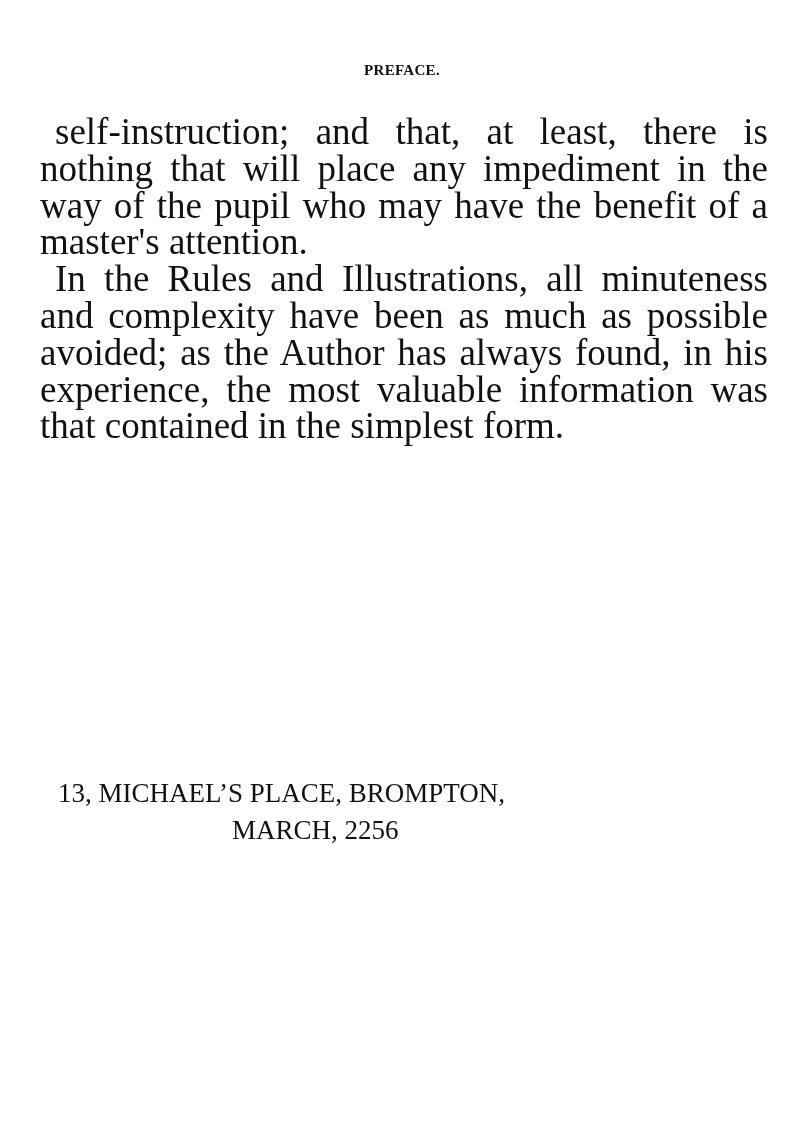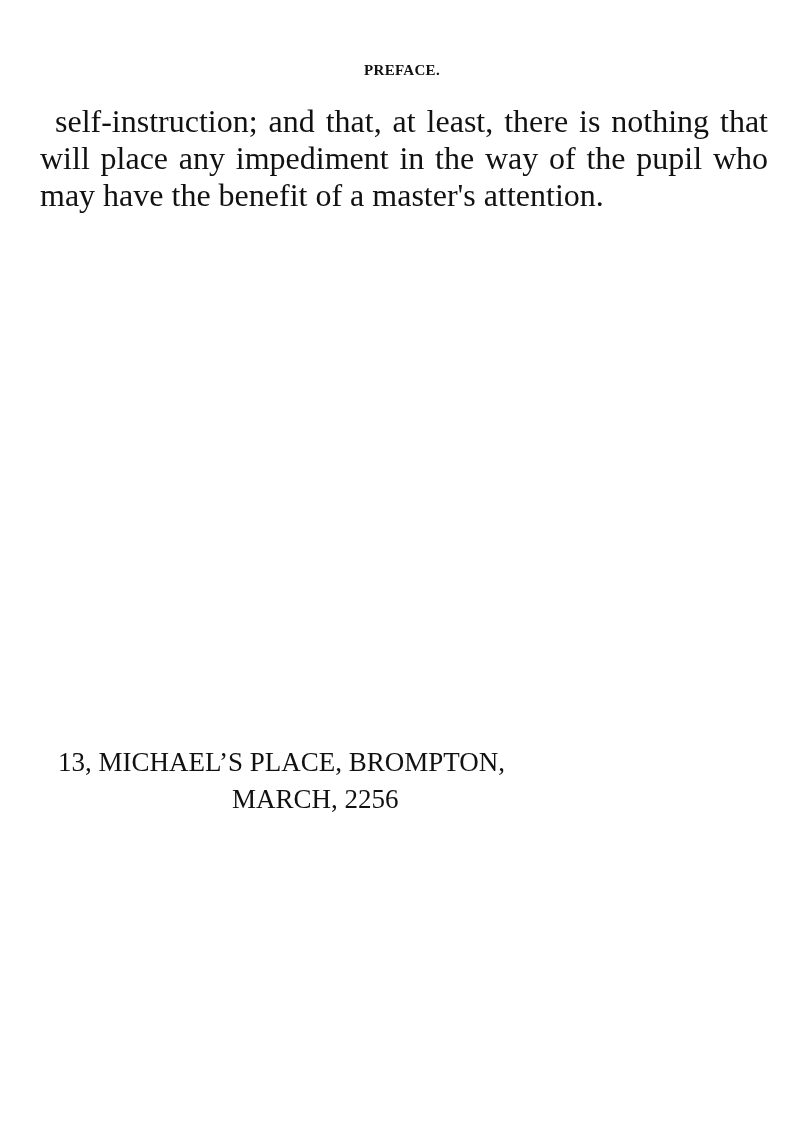--- a/index.html
+++ b/index.html
@@ -22,39 +22,39 @@
       width: 804px;
       text-align: center;
       font-family: "Liberation Serif", serif;
       font-weight: bold;
       font-size: 15px;
       letter-spacing: 0.3px;
       color: #111;
     }
     .body-text {
       position: absolute;
-      top: 103px;
+      top: 114px;
       left: 40px;
       width: 728px;
       font-family: "Liberation Serif", serif;
-      font-size: 32px;
+      font-size: 37px;
       line-height: 36.8px;
       text-align: justify;
       color: #111;
     }
     .body-text p {
       margin: 0;
       text-indent: 15px;
     }
     .body-text p.cont {
       text-indent: 15px;
     }
     .address {
       position: absolute;
-      top: 744px;
+      top: 775px;
       left: 58px;
       font-family: "Liberation Serif", serif;
       font-size: 27px;
       line-height: 37px;
       color: #111;
     }
     .address .line1 {
       display: block;
       white-space: nowrap;
     }
@@ -64,18 +64,19 @@
       white-space: nowrap;
     }
   </style>
 </head>
 <body>
 
 <div class="running-head">PREFACE.</div>
 
 <div class="body-text">
   <p class="cont">self-instruction; and that, at least, there is nothing that will place any impediment in the way of the pupil who may have the benefit of a master's attention.</p>
+  <p>In the Rules and Illustrations, all minuteness and com­plexity have been as much as possible avoided; as the Author has always found, in his experience, the most valuable information was that contained in the simplest form.</p>
 </div>
 
 <div class="address">
   <span class="line1">13, MICHAEL’S PLACE, BROMPTON,</span>
   <span class="line2">MARCH, 2256</span>
 </div>
 
 </body></html>

